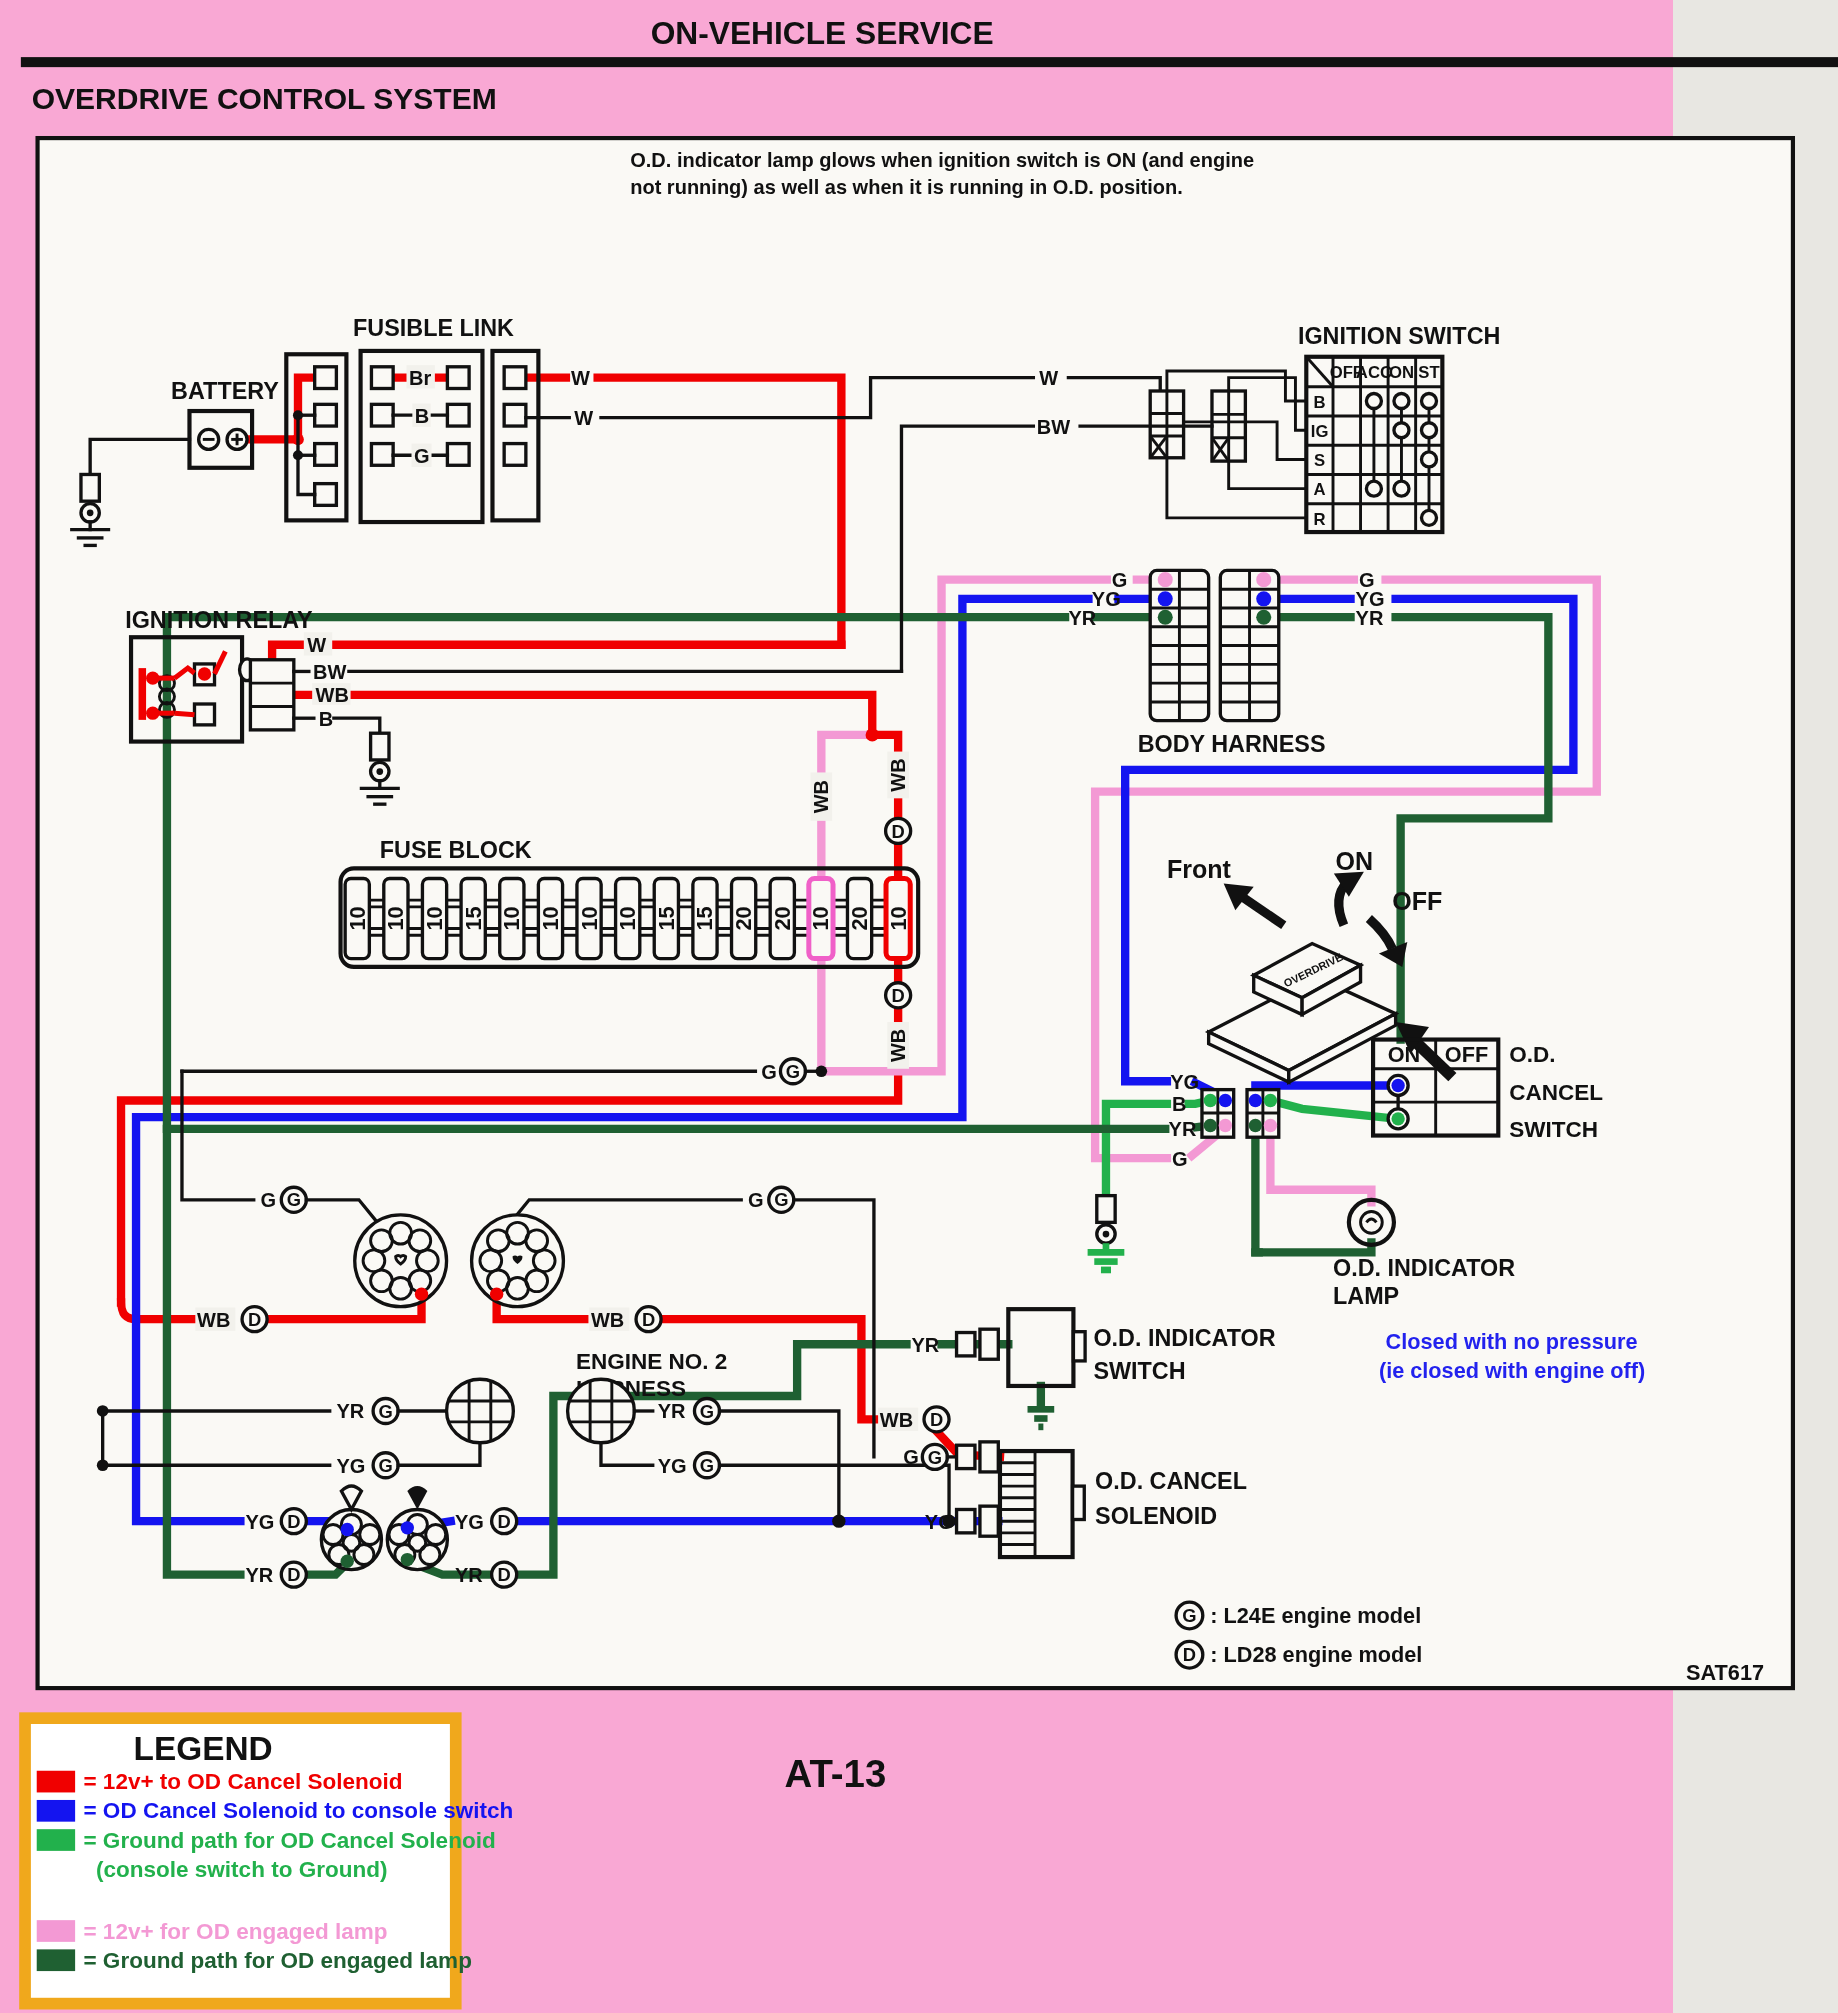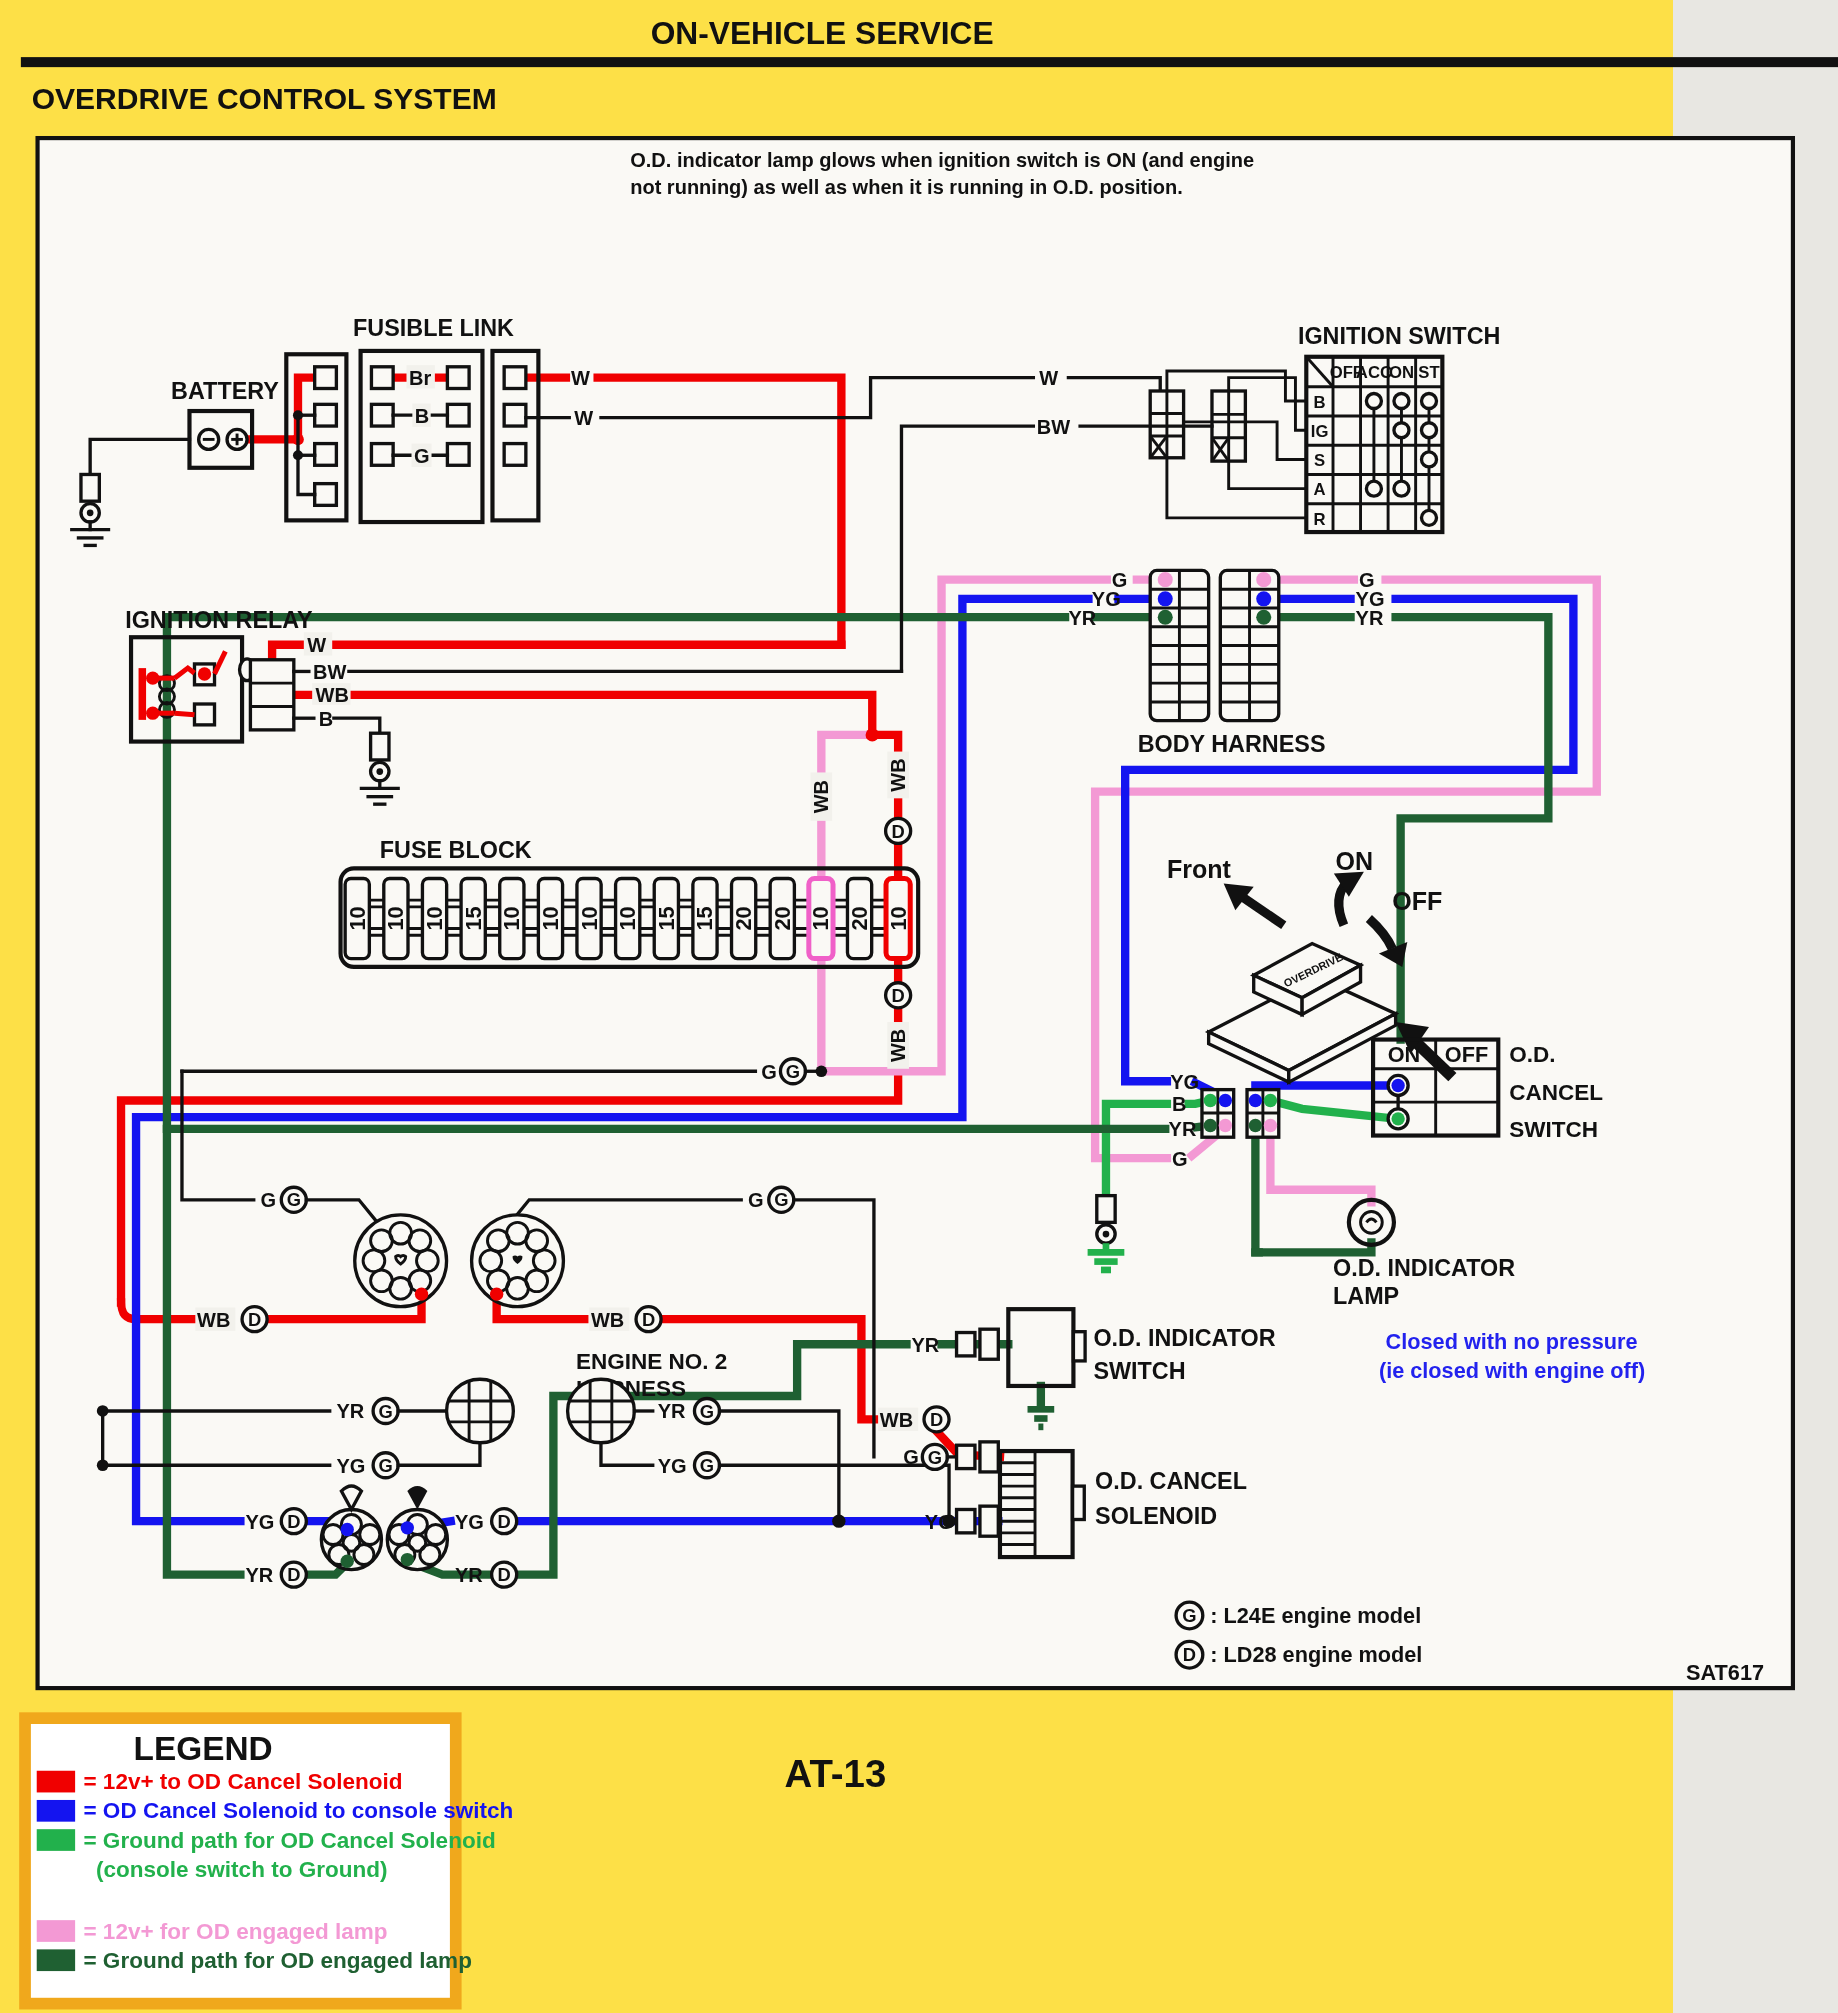--- a/index.html
+++ b/index.html
@@ -1,16 +1,16 @@
 <!DOCTYPE html>
 <html style="font-size:13.4px"><head>
 <meta charset="utf-8">
 <style>
   html,body{margin:0;padding:0;background:#e8e7e2;}
-  #page{position:relative;width:1673px;height:2014px;background:#fde047;font-family:"Liberation Sans",sans-serif;}
+  #page{position:relative;width:1673px;height:2014px;background:#f9a8d4;font-family:"Liberation Sans",sans-serif;}
   svg{display:block}
   svg text{font-family:"Liberation Sans",sans-serif;font-weight:bold;fill:#111;}
   .t13{font-size:13px}.t20{font-size:20px}.t22{font-size:22px}.t24{font-size:24px}
   .t26{font-size:26px}.t27{font-size:27px}.t28{font-size:28px}.t30{font-size:30px}
   .t36{font-size:36px}.t38{font-size:38px}.t40{font-size:40px}.t46{font-size:46px}
   .blk{stroke:#111;stroke-width:4;fill:none;stroke-linecap:square}
   .thn{stroke:#111;stroke-width:3.5;fill:none}
   .comp{stroke:#111;stroke-width:5;fill:none}
   .comp4{stroke:#111;stroke-width:4;fill:#faf9f5}
   .wr{stroke:#f00000;stroke-width:10;fill:none;stroke-linecap:square}

